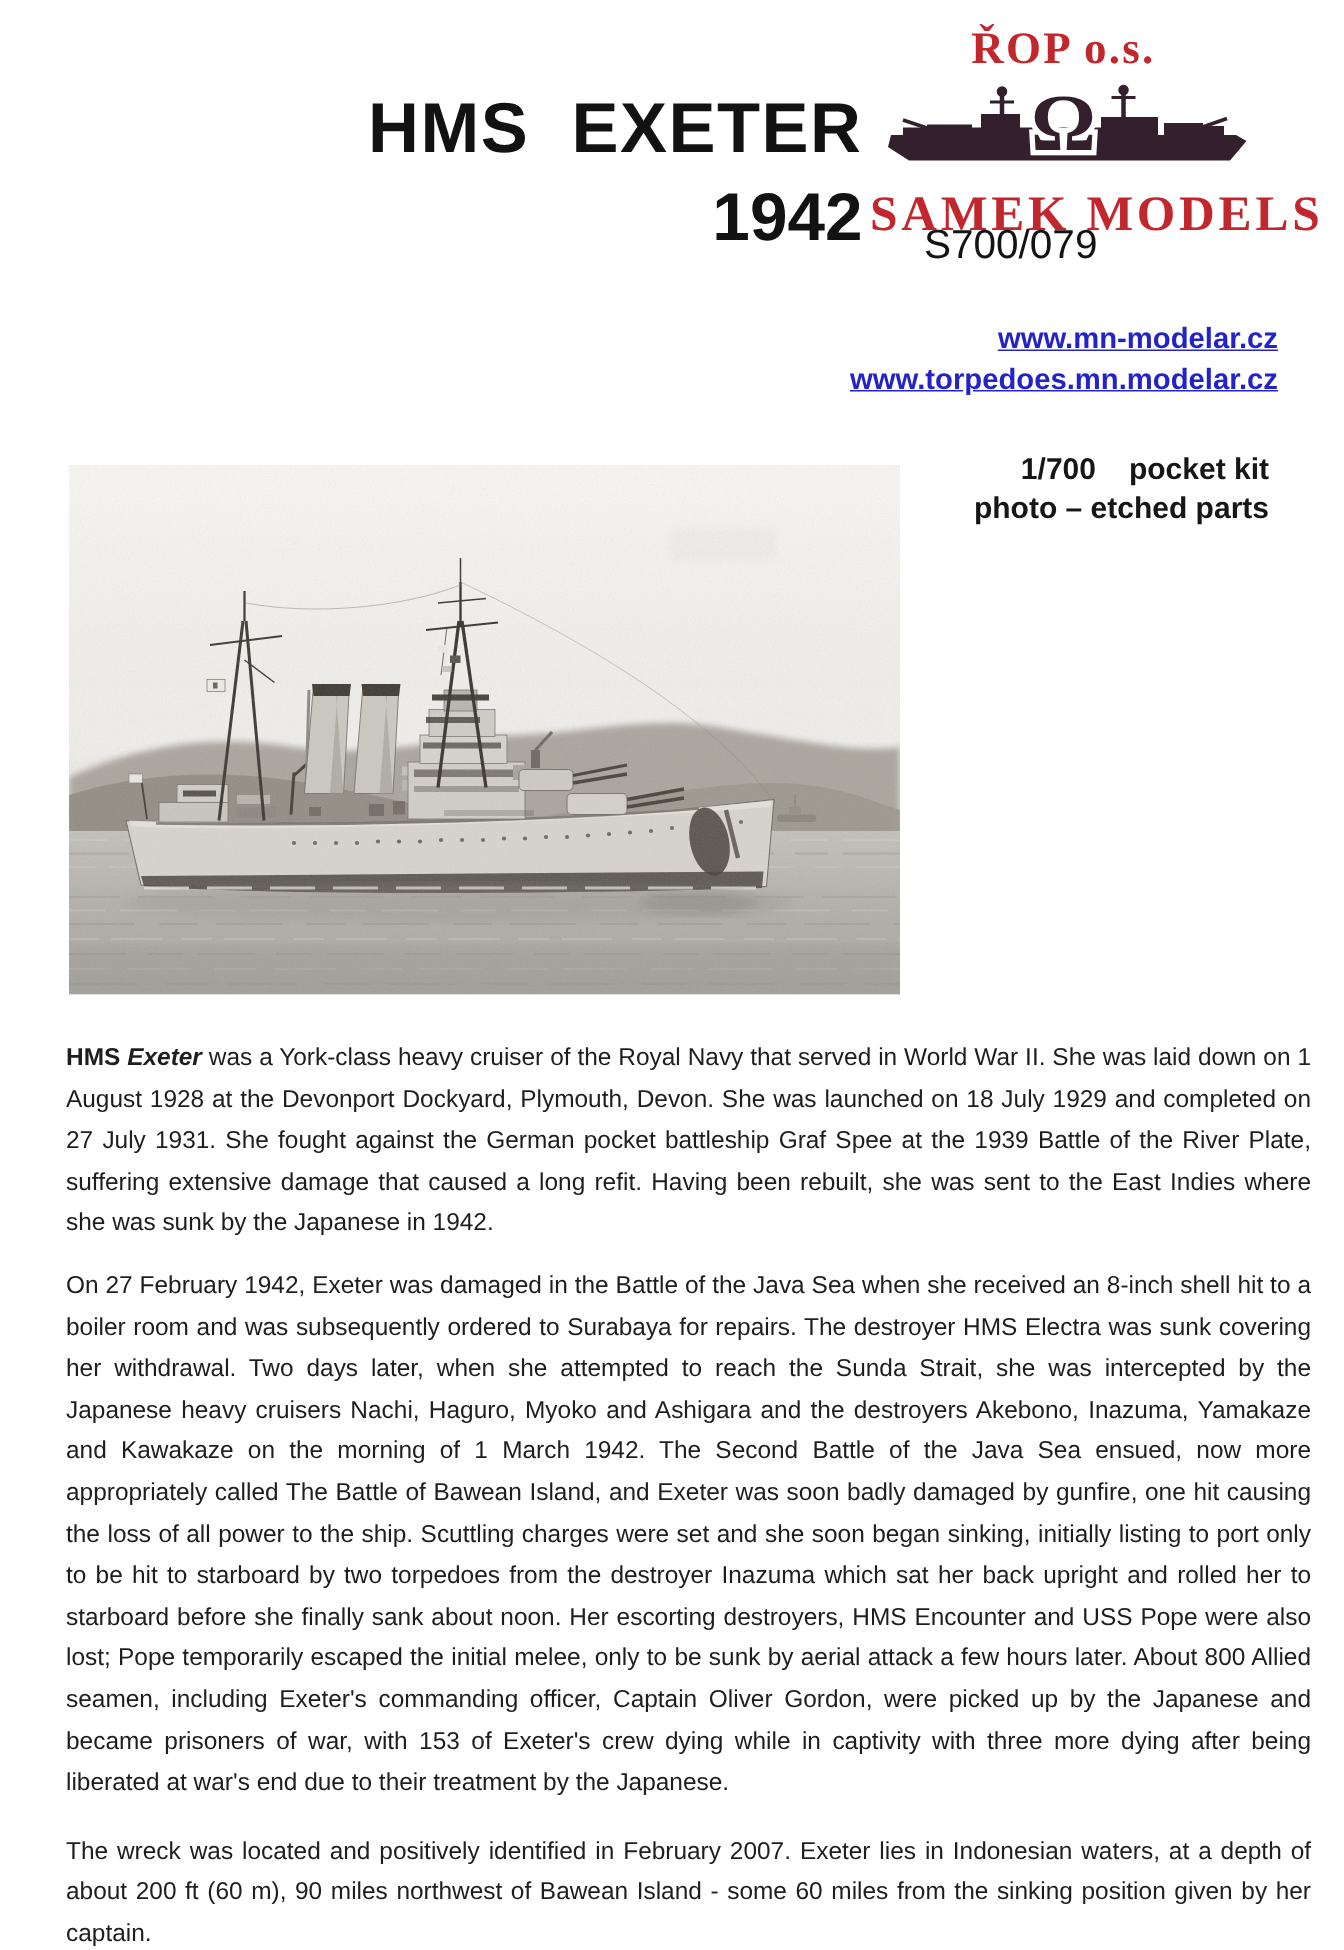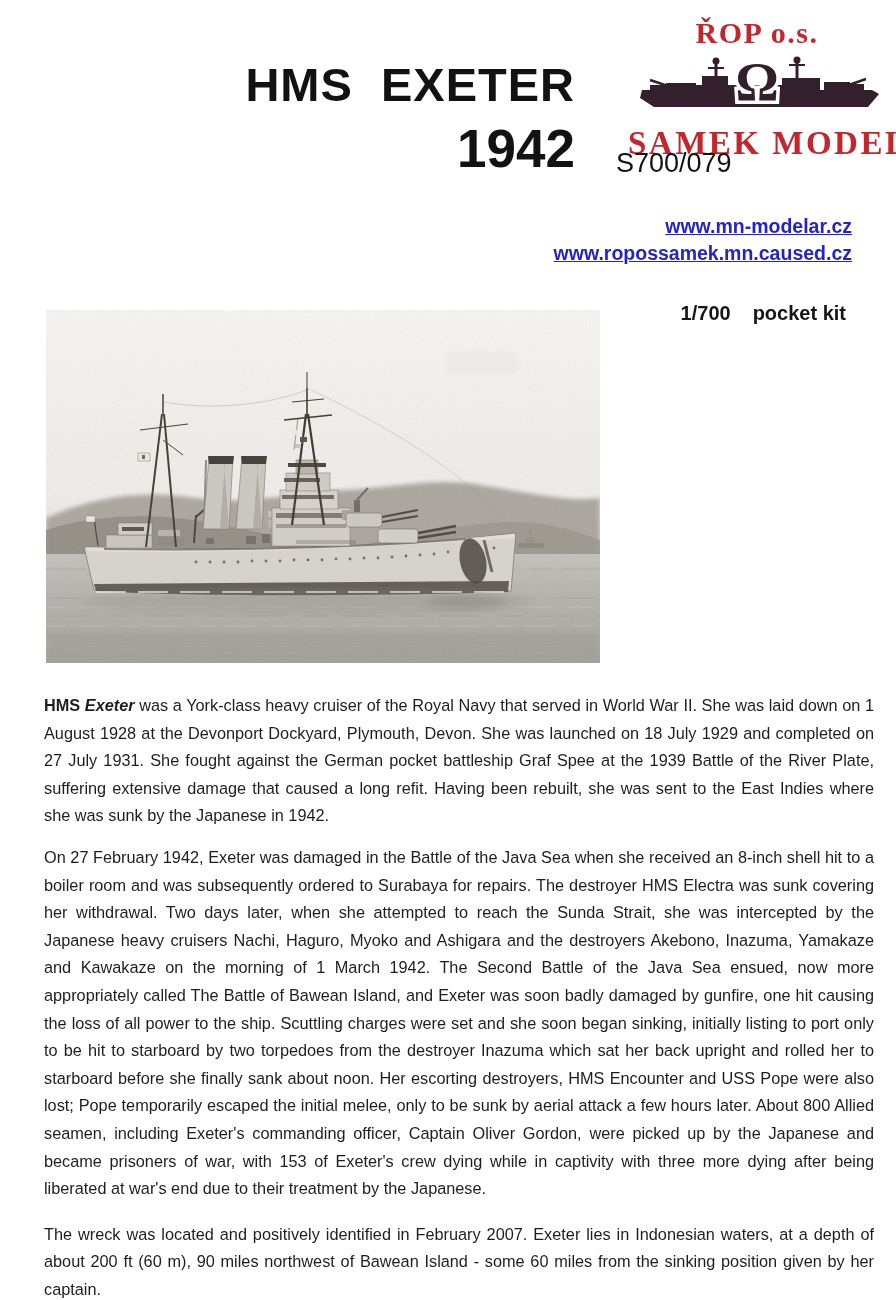--- a/index.html
+++ b/index.html
@@ -4,23 +4,23 @@
 <style>
   html,body { margin:0; padding:0; }
   body {
     width:896px; height:1300px; position:relative; overflow:hidden;
     background:#ffffff; font-family:"Liberation Sans", sans-serif;
     -webkit-font-smoothing:antialiased;
   }
   
   .title-block { position:absolute; left:60px; top:58px; width:515px; text-align:right; color:#121212; }
   .title-line1 { font-size:47px; font-weight:700; letter-spacing:1px; white-space:pre; line-height:1.15; }
-  .title-line2 { font-size:53px; font-weight:700; margin-top:8px; line-height:1.1; }
-
-  .logo-col { position:absolute; left:628px; top:16px; width:258px; text-align:center; }
+  .title-line2 { font-size:45px; font-weight:700; margin-top:8px; line-height:1.1; }
+
+  .logo-col { position:absolute; left:580px; top:16px; width:258px; text-align:center; }
   .logo-org { font-family:"Liberation Serif", serif; font-weight:700; font-size:30px;
               color:#c1272d; letter-spacing:1.5px; }
   .logo-ship { display:block; margin:2px auto 0 auto; }
   .logo-brand { font-family:"Liberation Serif", serif; font-weight:700; font-size:33px;
                 color:#c1272d; letter-spacing:2.5px; margin-top:11px; white-space:nowrap; }
   .kit-number { position:absolute; left:616px; top:148px; width:230px; text-align:left;
                 font-size:27px; font-weight:400; color:#131313; }
 
   .links { position:absolute; right:44px; top:213px; text-align:right; line-height:27px; }
   .links a { display:block; color:#2323c8; font-weight:700; font-size:19.5px;
@@ -80,25 +80,26 @@
 
     <text x="125" y="48" text-anchor="middle" font-family="Liberation Serif, serif" font-weight="bold" font-size="54" fill="#33202c" stroke="#ffffff" stroke-width="7" paint-order="stroke">Ω</text>
   </svg>
   <div class="logo-brand">SAMEK MODELS</div>
 </div>
 
 <div class="kit-number">S700/079</div>
 
 <div class="links">
   <a>www.mn-modelar.cz</a>
-  <a>www.ropossamek.mn.caused.cz</a>
+  <a>www.torpedoes.mn.modelar.cz</a>
 </div>
 
 <div class="kit-info">
   <div><span class="scale">1/700</span><span>pocket kit</span></div>
+  <div>photo – etched parts</div>
 </div>
 
 <div class="photo-wrap" role="img">
 <svg width="554" height="353" viewBox="0 0 554 353" aria-hidden="true">
   <defs>
     <linearGradient id="sky" x1="0" y1="0" x2="0" y2="1">
       <stop offset="0" stop-color="#f7f6f3"></stop>
           <stop offset="1" stop-color="#eae8e3"></stop>
     </linearGradient>
     <linearGradient id="waterg" x1="0" y1="0" x2="0" y2="1">

